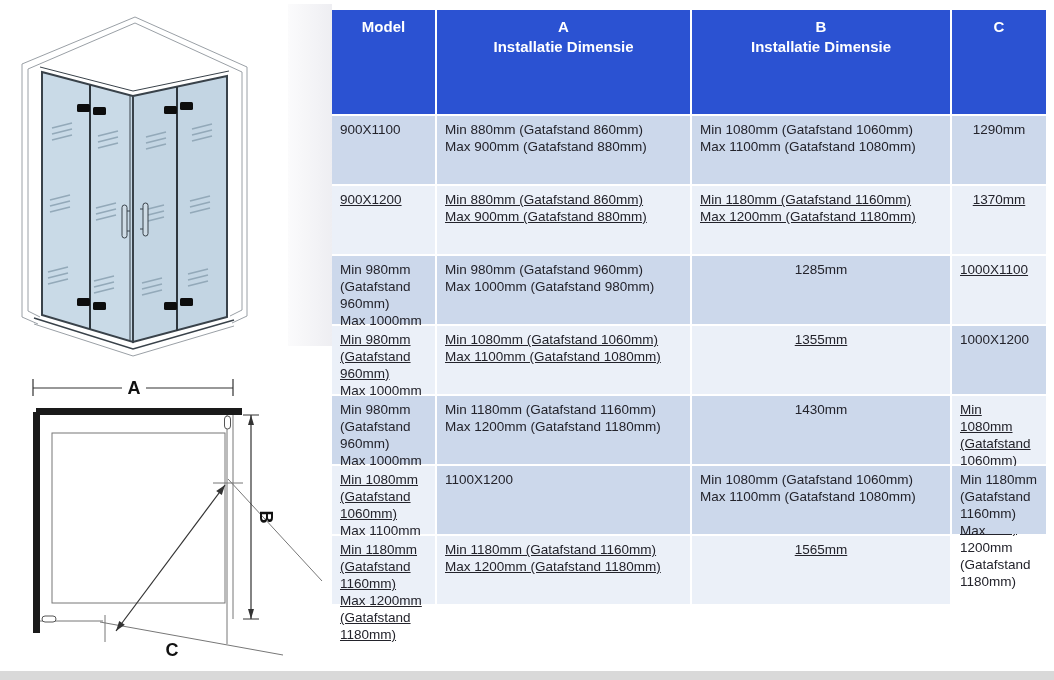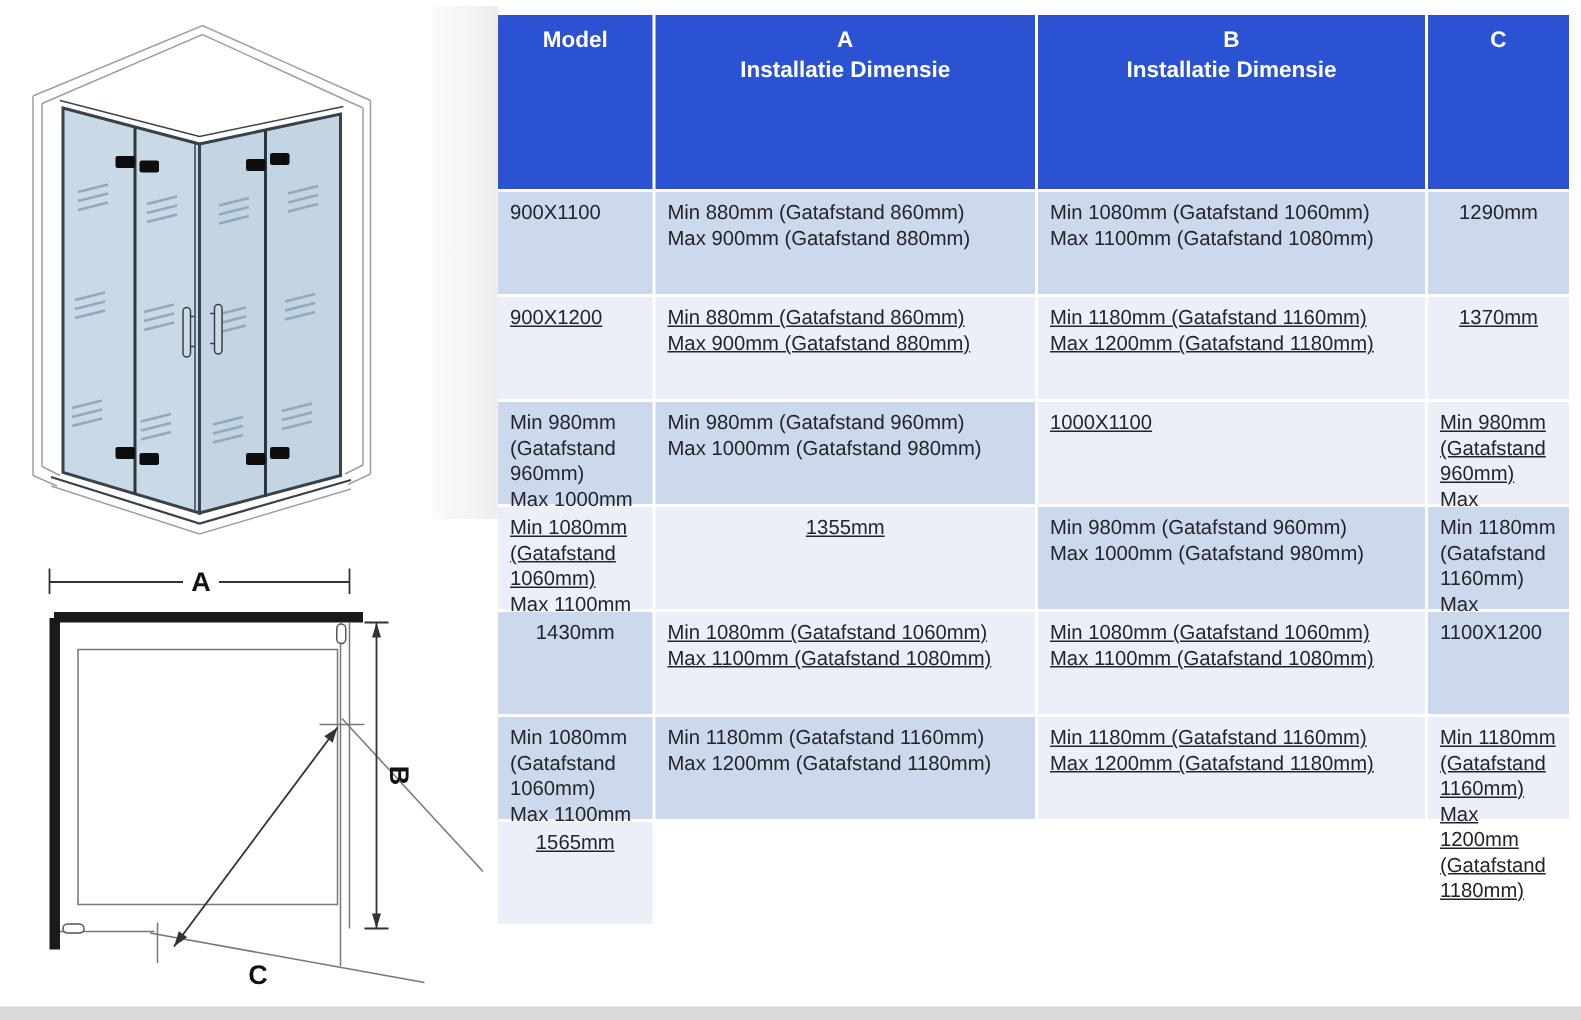--- a/index.html
+++ b/index.html
@@ -7,21 +7,21 @@
          font-family:"Liberation Sans", sans-serif;color:var(--text,#23232b);}
   .photo-band{position:absolute;left:288px;top:4px;width:44px;height:342px;
               background:linear-gradient(to right,#fbfbfc,#eeeef2);}
   svg{position:absolute;}
   .iso{left:0;top:0;width:332px;height:362px;}
   .plan{left:0;top:366px;width:332px;height:312px;}
   .spec-table{position:absolute;left:332px;top:10px;width:714px;
               display:grid;grid-template-columns:103px 253px 258px 94px;gap:2px;
               background:var(--grid,#fff);}
   .hcell{background:var(--header-bg,#2b52d2);color:var(--header-text,#fff);
-         height:116px;box-sizing:border-box;padding-top:7px;text-align:center;
+         height:104px;box-sizing:border-box;padding-top:7px;text-align:center;
          font-weight:bold;font-size:15px;line-height:20px;}
   .cell{height:68px;box-sizing:border-box;padding:5px 8px;font-size:13.5px;line-height:17px;}
   .cell.odd{background:var(--row-odd,#ccd8eb);}
   .cell.even{background:var(--row-even,#ebf0f8);text-decoration:underline;}
   .cell.cval{text-align:center;padding-left:2px;padding-right:2px;}
   .bottom-strip{position:absolute;left:0;top:671px;width:1054px;height:9px;
                 background:var(--bottom-strip,#d9d9d9);}
   .dline{stroke:#333;stroke-width:1.2;fill:none;}
   .tline{stroke:#777;stroke-width:1;fill:none;}
   .lbl{font-family:"Liberation Sans",sans-serif;font-weight:bold;font-size:18px;fill:#111;}
@@ -167,34 +167,40 @@
         <div>1370mm</div>
       </div>
       <div class="cell dims odd">
         <div>Min 980mm (Gatafstand 960mm)</div>
         <div>Max 1000mm (Gatafstand 980mm)</div>
       </div>
       <div class="cell dims odd">
         <div>Min 980mm (Gatafstand 960mm)</div>
         <div>Max 1000mm (Gatafstand 980mm)</div>
       </div>
+      <div class="cell cval odd">
+        <div>1285mm</div>
+      </div>
       <div class="cell model even">
         <div>1000X1100</div>
       </div>
       <div class="cell dims even">
         <div>Min 980mm (Gatafstand 960mm)</div>
         <div>Max 1000mm (Gatafstand 980mm)</div>
       </div>
       <div class="cell dims even">
         <div>Min 1080mm (Gatafstand 1060mm)</div>
         <div>Max 1100mm (Gatafstand 1080mm)</div>
       </div>
       <div class="cell cval even">
         <div>1355mm</div>
       </div>
+      <div class="cell model odd">
+        <div>1000X1200</div>
+      </div>
       <div class="cell dims odd">
         <div>Min 980mm (Gatafstand 960mm)</div>
         <div>Max 1000mm (Gatafstand 980mm)</div>
       </div>
       <div class="cell dims odd">
         <div>Min 1180mm (Gatafstand 1160mm)</div>
         <div>Max 1200mm (Gatafstand 1180mm)</div>
       </div>
       <div class="cell cval odd">
         <div>1430mm</div>

